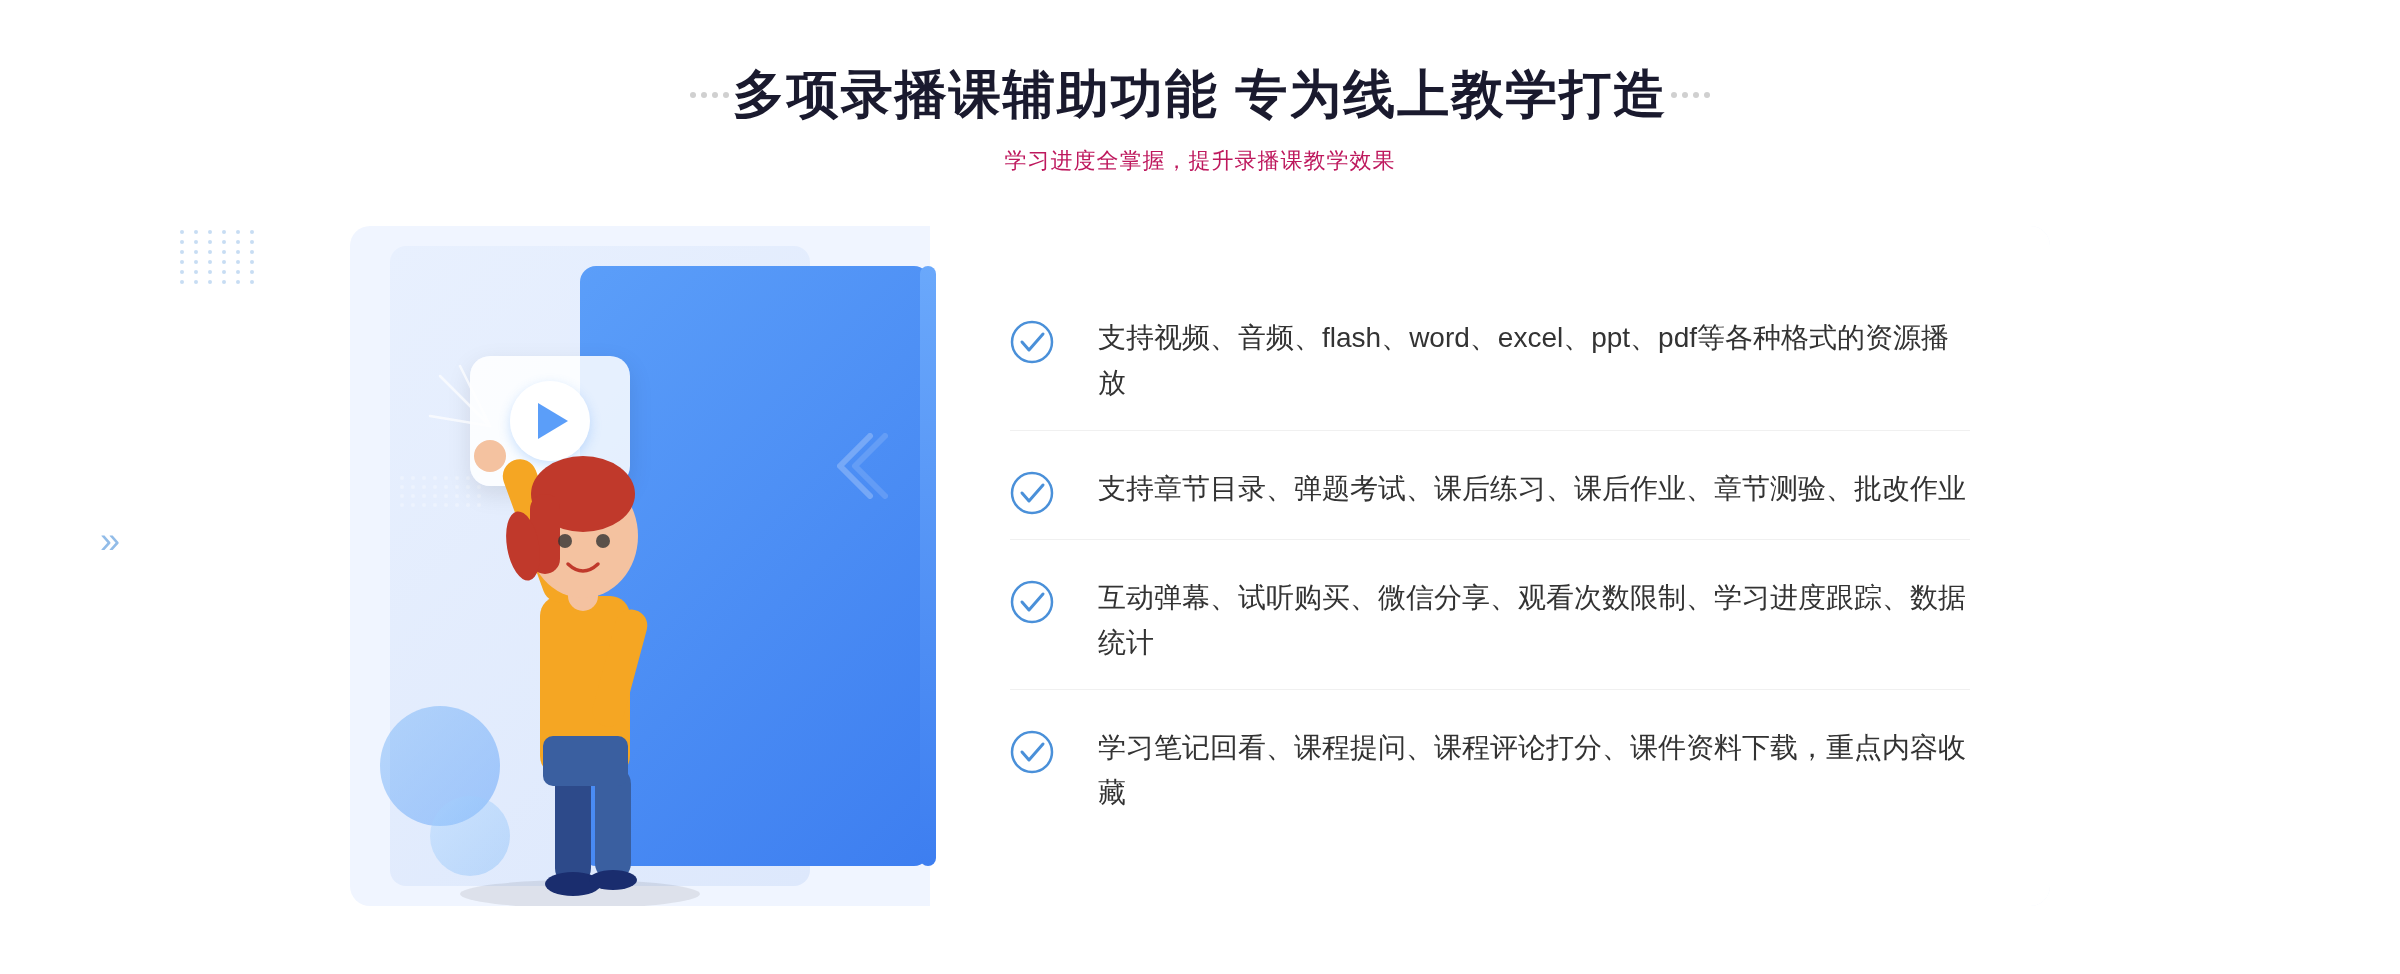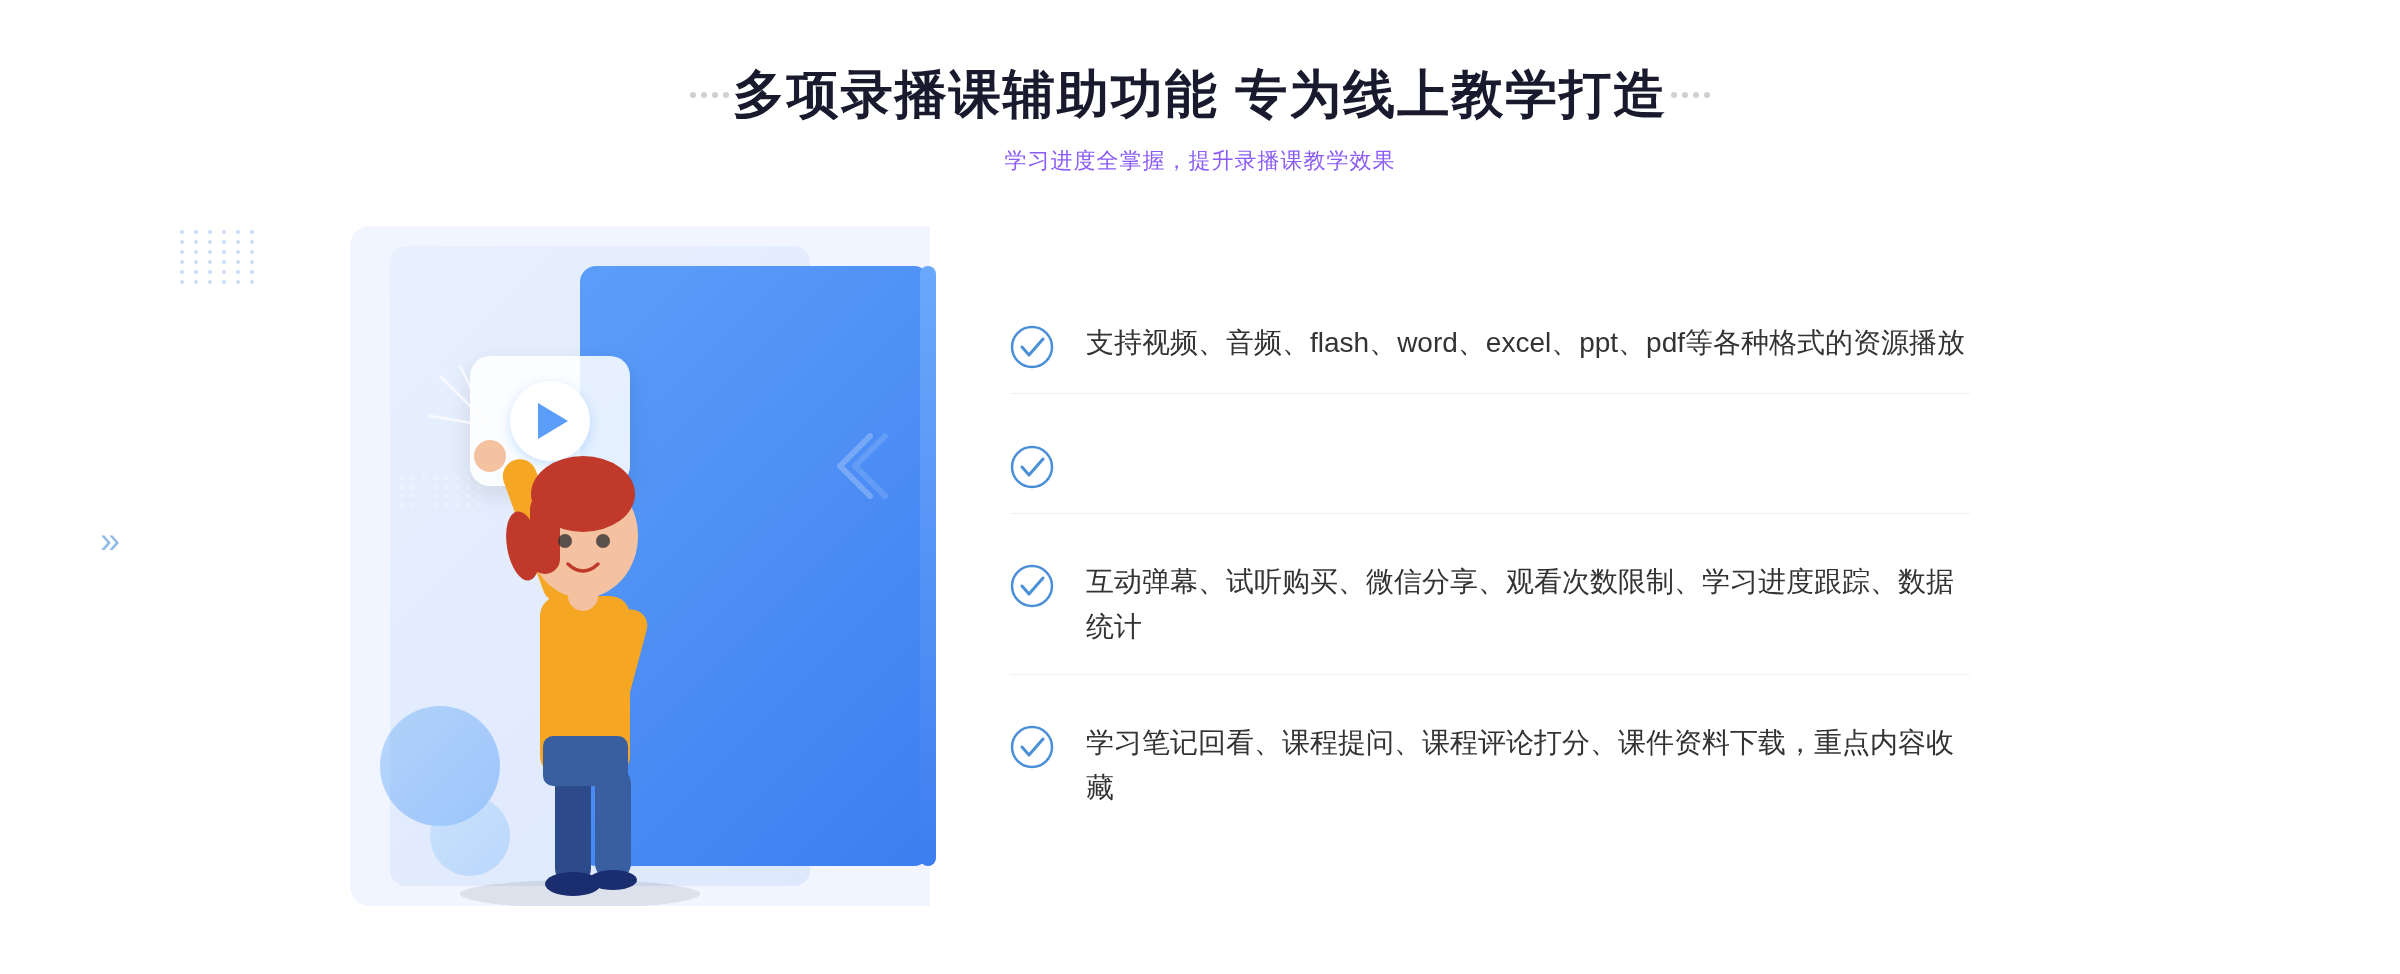--- a/index.html
+++ b/index.html
@@ -90,21 +90,21 @@
 
     .main-title {
       font-size: 52px;
       font-weight: 600;
       color: #1a1a2e;
       letter-spacing: 2px;
     }
 
     .subtitle {
       font-size: 22px;
-      color: #8b5cf6;
+      color: #be185d;
       margin-top: 16px;
       letter-spacing: 1px;
     }
 
     
     .content-area {
       display: flex;
       align-items: stretch;
       width: 1700px;
       background: #f0f5ff;
@@ -254,21 +254,21 @@
       background: #fff;
       border-radius: 0 20px 20px 0;
       display: flex;
       flex-direction: column;
       justify-content: space-around;
     }
 
     .feature-item {
       display: flex;
       align-items: flex-start;
-      gap: 32px;
+      gap: 44px;
       padding: 24px 0;
       border-bottom: 1px solid #f0f0f0;
     }
 
     .feature-item:last-child {
       border-bottom: none;
     }
 
     .check-icon {
       width: 44px;
@@ -480,20 +480,21 @@
         <span class="feature-text">支持视频、音频、flash、word、excel、ppt、pdf等各种格式的资源播放</span>
       </div>
 
       <div class="feature-item">
         <div class="check-icon">
           <svg class="check-svg" viewBox="0 0 44 44" xmlns="http://www.w3.org/2000/svg">
             <circle cx="22" cy="22" r="20" stroke="#4a90d9" stroke-width="2.5" fill="none"></circle>
             <path d="M 12 22 L 19 30 L 33 14" stroke="#4a90d9" stroke-width="3" fill="none" stroke-linecap="round" stroke-linejoin="round"></path>
           </svg>
         </div>
+        <span class="feature-text">支持章节目录、弹题考试、课后练习、课后作业、章节测验、批改作业</span>
       </div>
 
       <div class="feature-item">
         <div class="check-icon">
           <svg class="check-svg" viewBox="0 0 44 44" xmlns="http://www.w3.org/2000/svg">
             <circle cx="22" cy="22" r="20" stroke="#4a90d9" stroke-width="2.5" fill="none"></circle>
             <path d="M 12 22 L 19 30 L 33 14" stroke="#4a90d9" stroke-width="3" fill="none" stroke-linecap="round" stroke-linejoin="round"></path>
           </svg>
         </div>
         <span class="feature-text">互动弹幕、试听购买、微信分享、观看次数限制、学习进度跟踪、数据统计</span>

